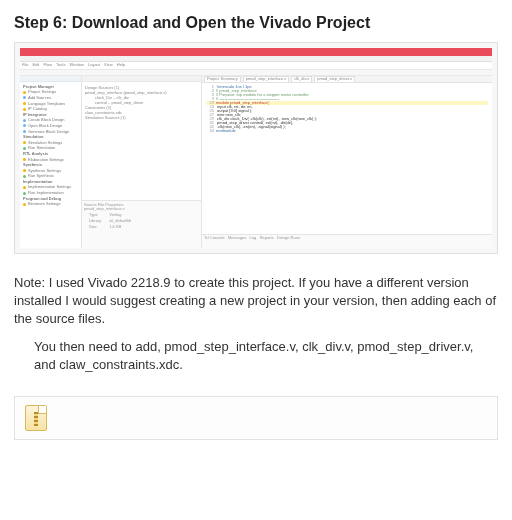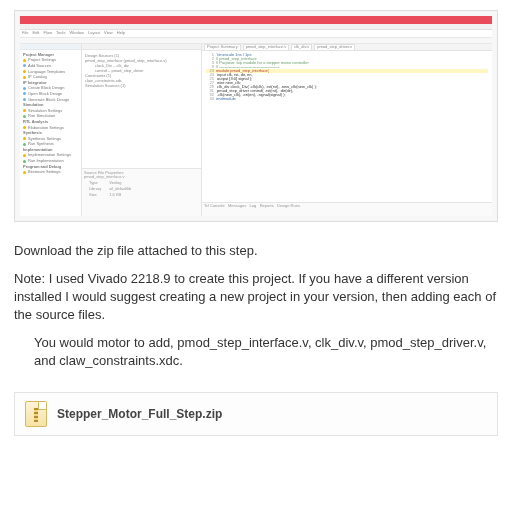--- a/index.html
+++ b/index.html
@@ -92,20 +92,21 @@
   .zip-icon::after {
     content: ""; position: absolute; top: 6px; left: 50%; transform: translateX(-50%);
     width: 4px; height: 14px;
     background: repeating-linear-gradient(#b78a2d 0 2px, #f3d67b 2px 4px);
   }
 </style>
 </head>
 <body>
 
 <div class="wrap">
+  <h2>Step 6: Download and Open the Vivado Project</h2>
 
   <div class="figure">
     <div class="shot">
       <div class="tbar"></div>
       <div class="tbar2"></div>
       <div class="tbar3">
         <span class="menu">
           <span>File</span>
           <span>Edit</span>
           <span>Flow</span>
@@ -251,22 +252,20 @@
             <span>Log</span> &nbsp;
             <span>Reports</span> &nbsp;
             <span>Design Runs</span>
           </div>
         </div>
       </div>
     </div>
   </div>
 
   <div class="body-text">
-    <p>Download the zip file attached to this step.</p>
     <p>Note: I used Vivado 2218.9 to create this project. If you have a different version installed I would suggest creating a new project in your version, then adding each of the source files.</p>
-    <p class="indent">You would motor to add, pmod_step_interface.v, clk_div.v, pmod_step_driver.v, and claw_constraints.xdc.</p>
+    <p class="indent">You then need to add, pmod_step_interface.v, clk_div.v, pmod_step_driver.v, and claw_constraints.xdc.</p>
   </div>
 
   <a class="attachment">
     <span class="zip-icon"></span>
-    <span>Stepper_Motor_Full_Step.zip</span>
   </a>
 </div>
 
 </body></html>

